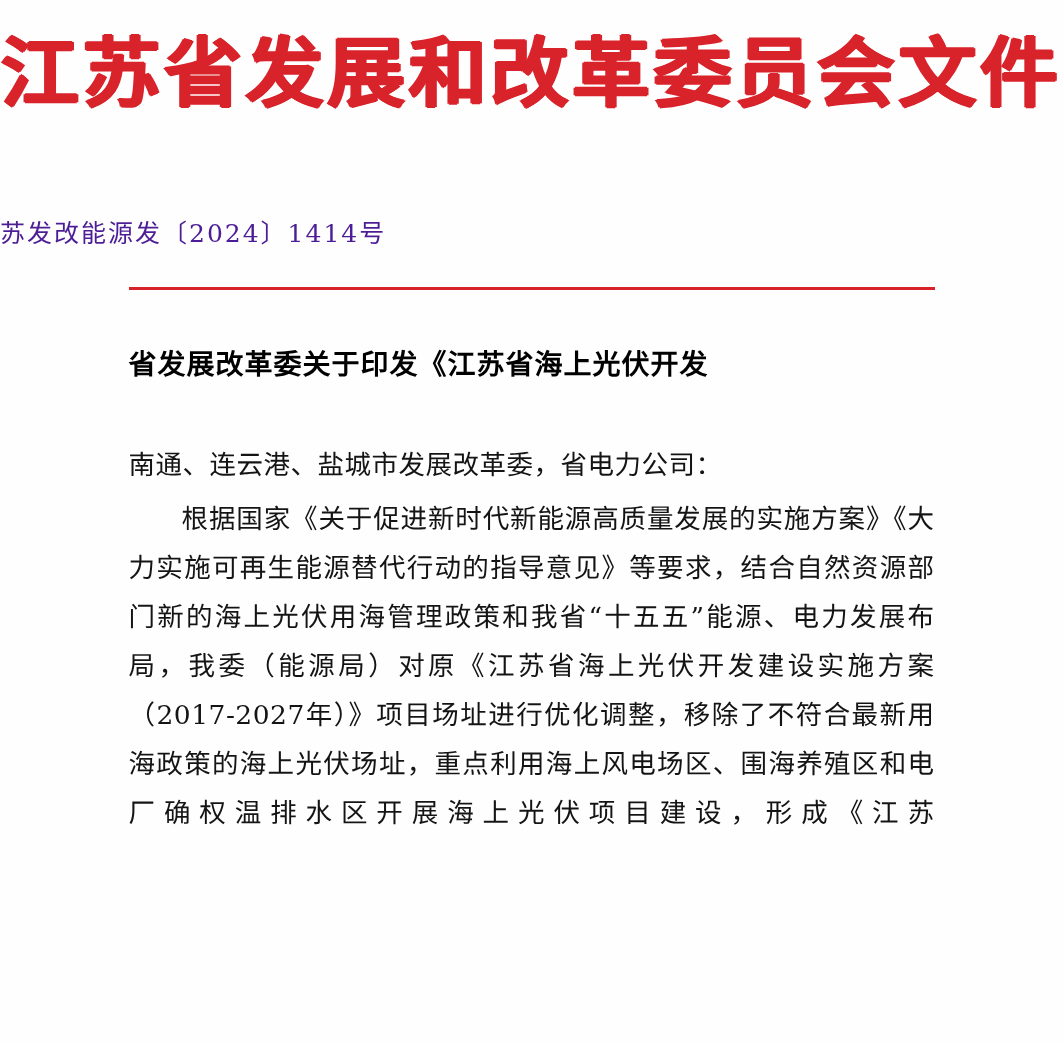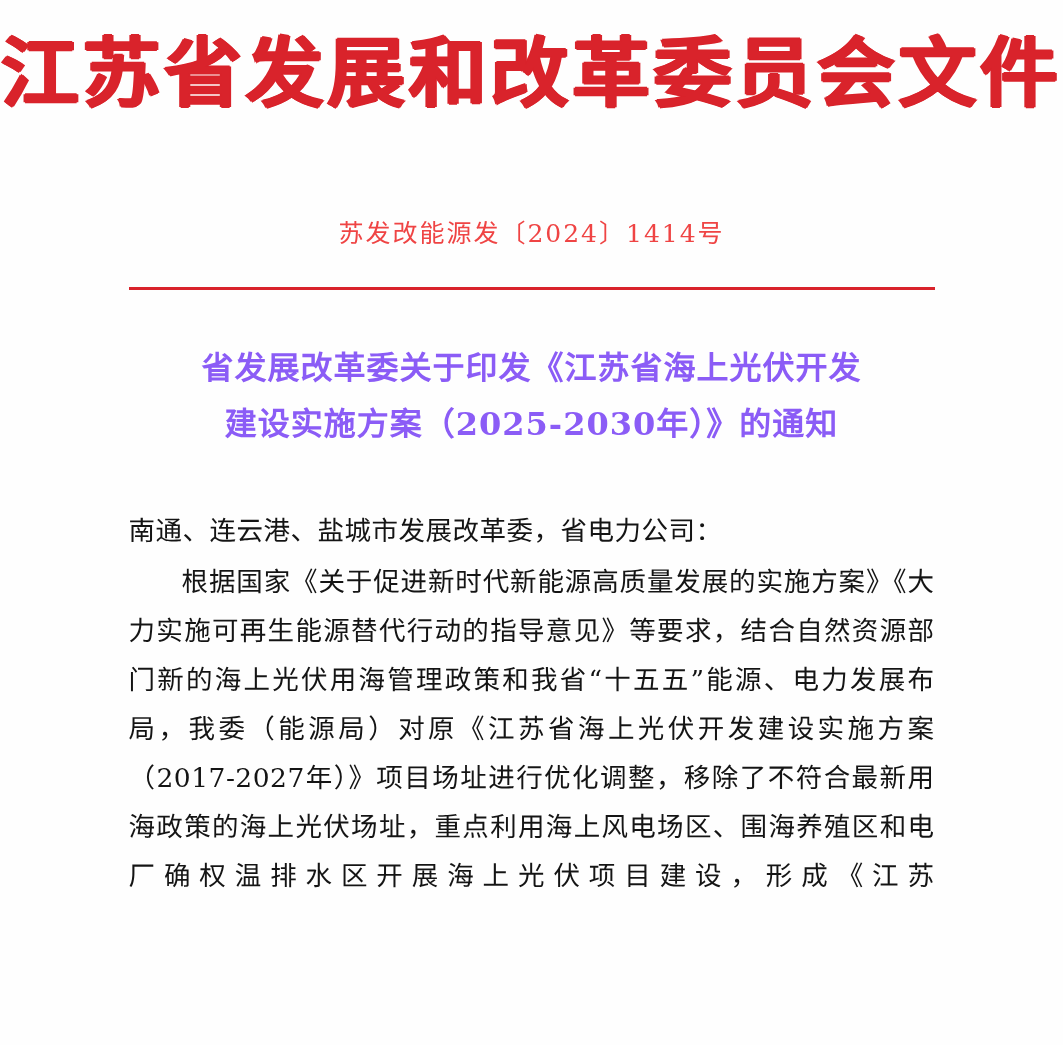--- a/index.html
+++ b/index.html
@@ -40,64 +40,65 @@
     text-shadow:
        1.5px 0 0 #d9232b,
       -1.5px 0 0 #d9232b,
        0 1.2px 0 #d9232b,
        0 -1.2px 0 #d9232b;
     transform: scaleX(1.02);
   }
 
   
   .doc-number {
-    text-align: center;
+    text-align: left;
     margin-top: 92px;
     font-size: 25px;
     letter-spacing: 2px;
-    color: #ef4444;
+    color: #4c1d95;
     font-family: "DejaVu Serif", "Liberation Serif", serif;
   }
 
   
   .red-rule {
     margin: 38px auto 0 auto;
     width: 806px;
     height: 3px;
     background: #d9232b;
   }
 
   
   .doc-title {
     width: 806px;
     margin: 50px auto 0 auto;
-    text-align: center;
-    font-size: 32px;
+    text-align: left;
+    font-size: 28px;
     font-weight: 700;
     line-height: 1.75;
     letter-spacing: 1px;
-    color: #8b5cf6;
+    color: #000000;
   }
   .doc-title .line {
     display: block;
     white-space: nowrap;
   }
 
   
   .body-block {
     width: 806px;
     margin: 54px auto 0 auto;
     font-size: 26.5px;
     line-height: 1.85;
     letter-spacing: 0.5px;
     color: #141414;
   }
   .salutation {
     text-align: left;
     white-space: nowrap;
+    font-family: Liberation Mono, monospace;
   }
   .para {
     text-align: justify;
     text-align-last: justify;
     text-indent: 2em;
     margin-top: 2px;
   }
 </style>
 </head>
 <body>
@@ -107,21 +108,20 @@
   <div class="masthead">
     <div class="masthead-title">江苏省发展和改革委员会文件</div>
   </div>
 
   <div class="doc-number">苏发改能源发〔2024〕1414号</div>
 
   <div class="red-rule"></div>
 
   <div class="doc-title">
     <span class="line">省发展改革委关于印发《江苏省海上光伏开发</span>
-    <span class="line">建设实施方案（2025-2030年）》的通知</span>
   </div>
 
   <div class="body-block">
     <div class="salutation">南通、连云港、盐城市发展改革委，省电力公司：</div>
     <div class="para">根据国家《关于促进新时代新能源高质量发展的实施方案》《大力实施可再生能源替代行动的指导意见》等要求，结合自然资源部门新的海上光伏用海管理政策和我省“十五五”能源、电力发展布局，我委（能源局）对原《江苏省海上光伏开发建设实施方案（2017-2027年）》项目场址进行优化调整，移除了不符合最新用海政策的海上光伏场址，重点利用海上风电场区、围海养殖区和电厂确权温排水区开展海上光伏项目建设，形成《江苏</div>
   </div>
 
 </div>
 
 </body></html>

